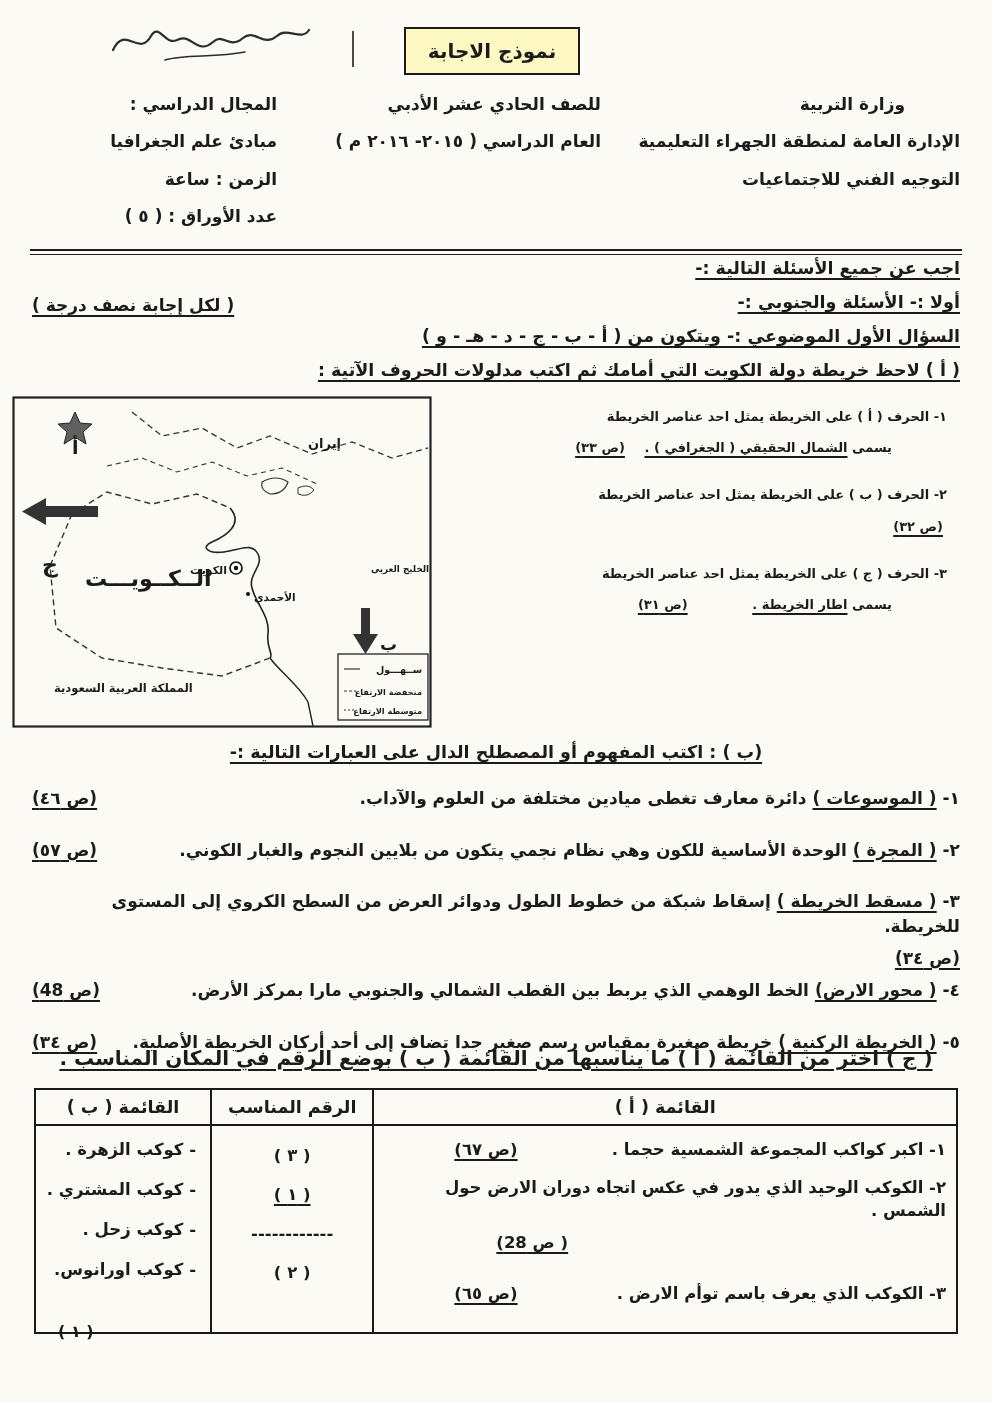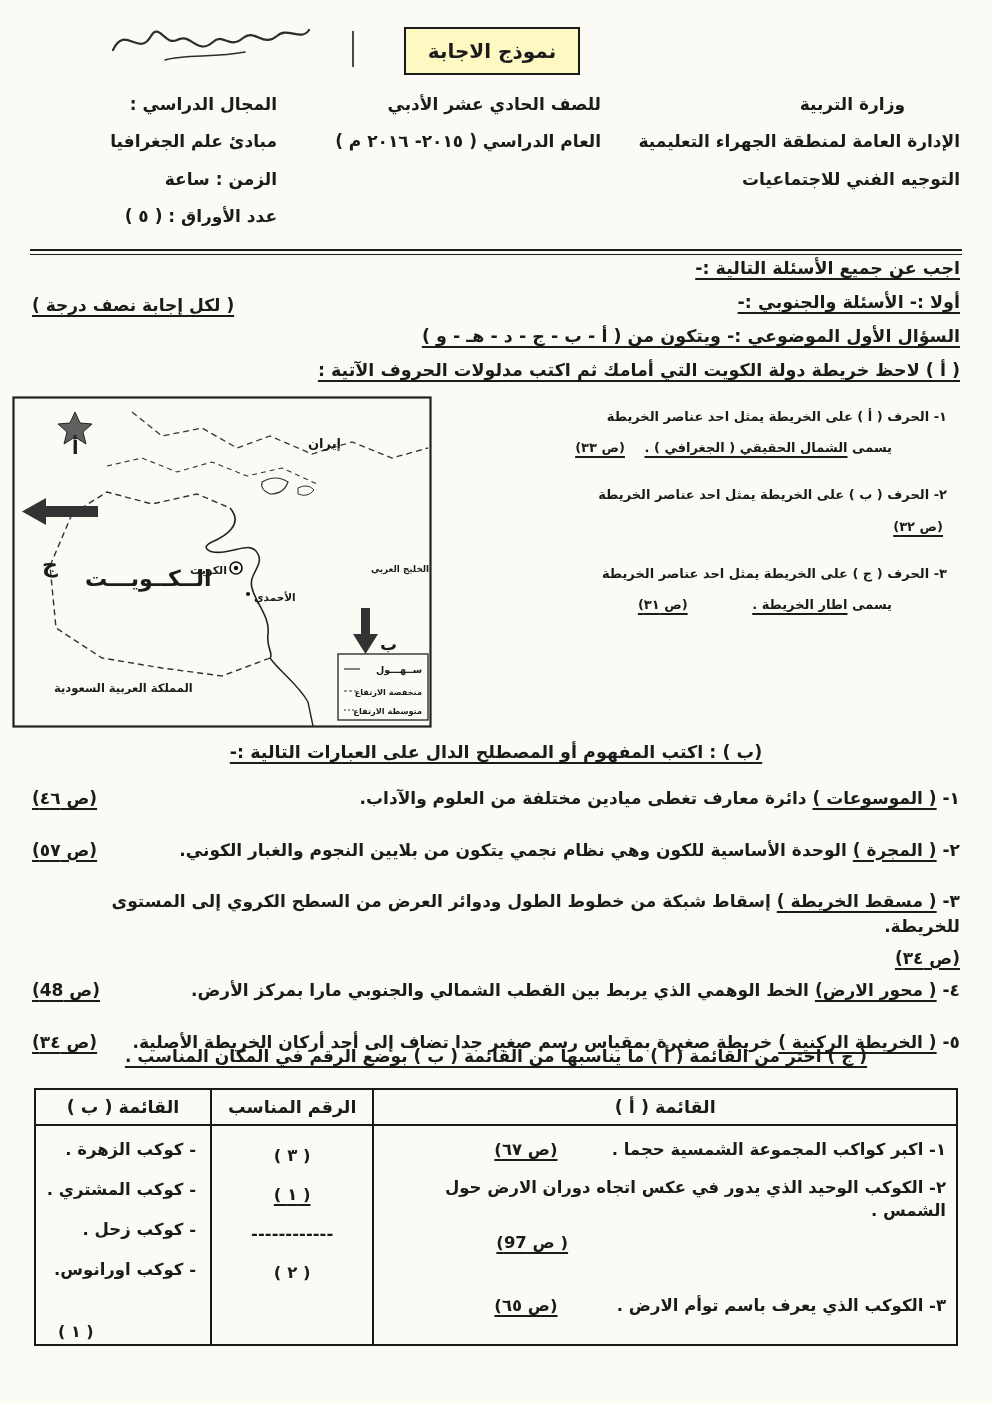--- a/index.html
+++ b/index.html
@@ -54,30 +54,30 @@
   .gap60{margin-inline-start:60px}
 
   
   .secb{top:742px;right:32px;left:32px;font-size:17px}
   .secb-heading{text-align:center;margin-bottom:24px;font-size:17.5px}
   .b-item{display:flex;justify-content:space-between;align-items:baseline;margin-bottom:27px;line-height:1.45}
   .b-item-block{margin-bottom:8px;line-height:1.45}
   .b-item-block .pgline{text-align:right;margin-top:7px}
 
   
-  .secc-heading{top:1046px;right:32px;left:32px;text-align:center;font-size:17px}
+  .secc-heading{top:1046px;right:32px;left:32px;text-align:center;font-size:20px}
   .tbl{top:1088px;left:34px;right:34px;display:grid;
        grid-template-columns:63.5fr 17.5fr 19fr;gap:2px;
        background:#1a1a1a;border:2.5px solid #1a1a1a}
   .tbl>div{background:#fbfaf5}
   .th{text-align:center;padding:7px 4px;font-size:17.5px}
   .td{min-height:195px;padding:12px 10px;font-size:16.5px;line-height:1.4}
   .a-row{display:flex;justify-content:space-between;align-items:baseline;margin-bottom:15px}
-  .a-row .pg{margin-left:110px}
-  .a-row2{margin-bottom:40px}
+  .a-row .pg{margin-left:70px}
+  .a-row2{margin-bottom:28px}
   .a-row2 .pg-under{text-align:left;padding-left:112px;margin-top:9px}
   .num-col{text-align:center;padding-top:18px}
   .num-col>div{margin-bottom:16px}
   .b-col>div{margin-bottom:17px;padding-right:4px}
 
   .page-num{left:58px;top:1322px;font-size:16px}
 </style>
 </head>
 <body>
 
@@ -260,21 +260,21 @@
   <div class="th">القائمة ( ب )</div>
 
   <div class="td">
     <div class="a-row">
       <span>١- اكبر كواكب المجموعة الشمسية حجما .</span>
       <span class="u pg">(ص ٦٧)</span>
     </div>
     <div class="a-row2">
       <div>٢- الكوكب الوحيد الذي يدور في عكس اتجاه دوران الارض حول الشمس .</div>
       <div class="pg-under">
-        <span class="u">( ص 97)</span>
+        <span class="u">( ص 28)</span>
       </div>
     </div>
     <div class="a-row">
       <span>٣- الكوكب الذي يعرف باسم توأم الارض .</span>
       <span class="u pg">(ص ٦٥)</span>
     </div>
   </div>
 
   <div class="td num-col">
     <div>( ٣ )</div>

